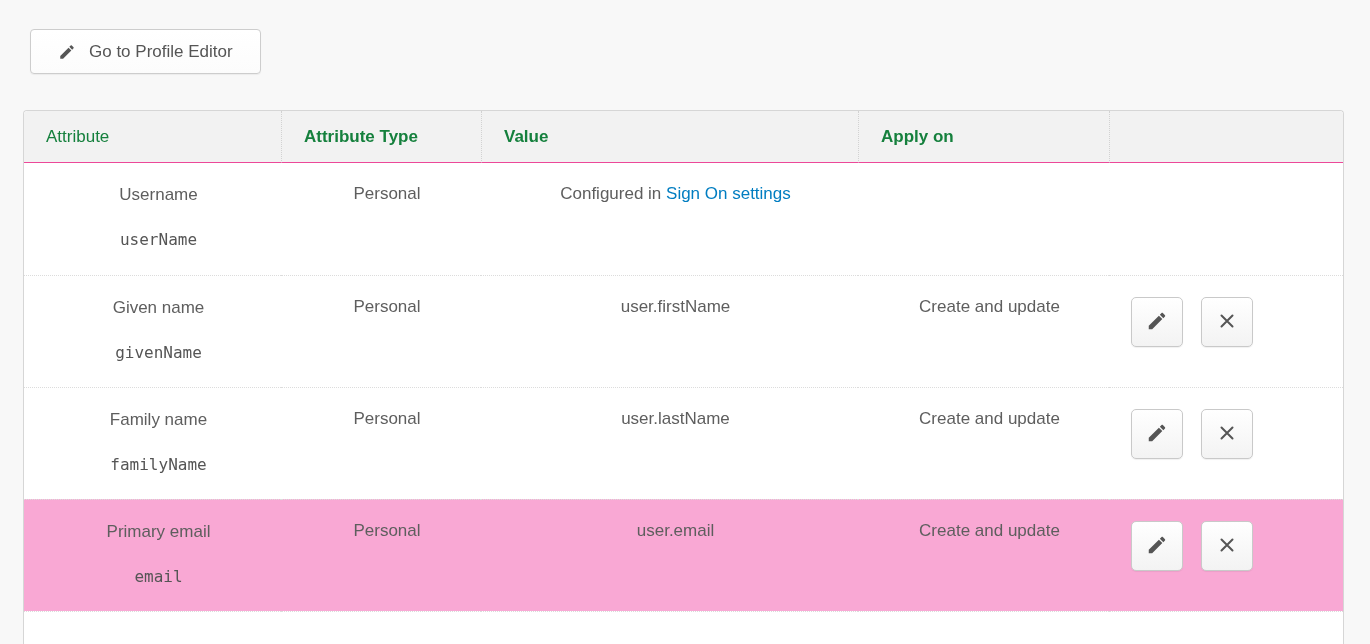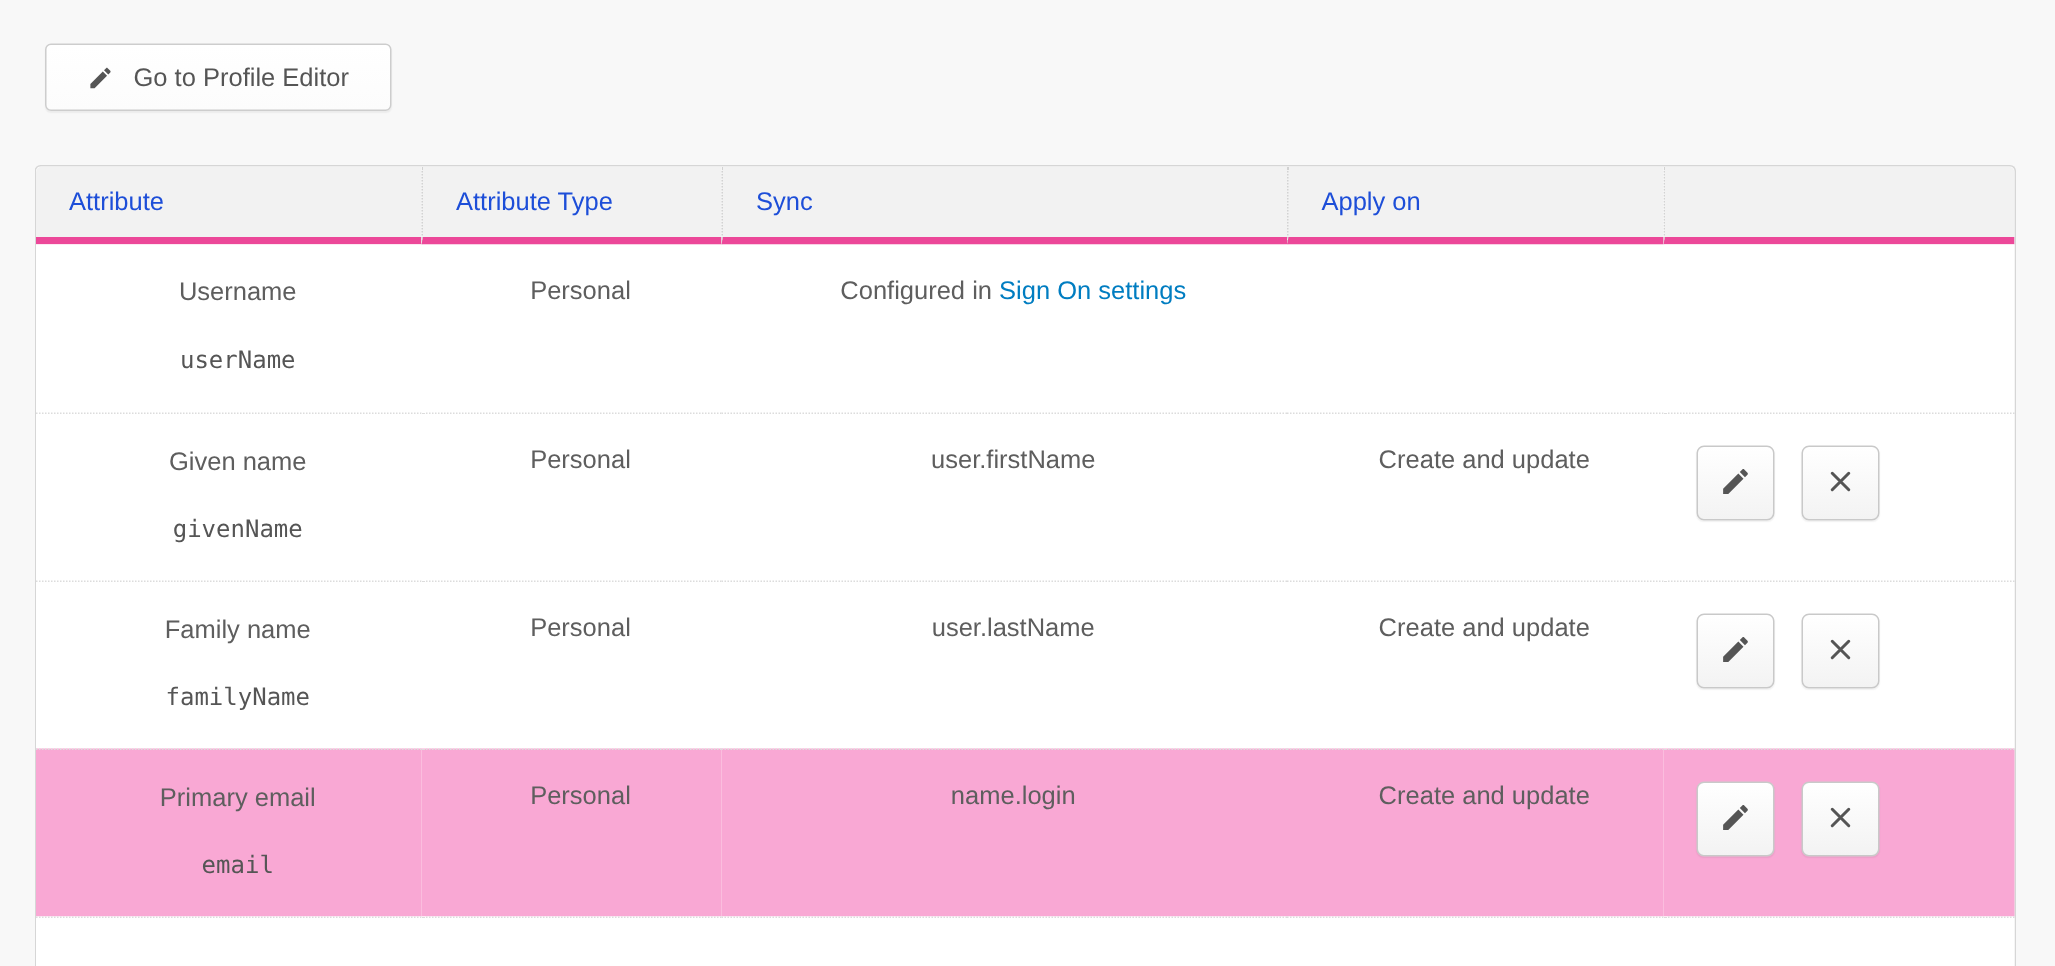--- a/index.html
+++ b/index.html
@@ -33,27 +33,27 @@
     background: #ffffff;
     border: 1px solid #d6d6d6;
     border-bottom: none;
     border-radius: 4px 4px 0 0;
   }
   table { width: 100%; border-collapse: separate; border-spacing: 0; table-layout: fixed; }
   thead th {
     height: 52px;
     background: #f2f2f2;
     text-align: left; font-weight: normal;
-    font-size: 17px; color: #1d4ed8;
+    font-size: 17px; color: #15803d;
     padding: 0 10px 0 22px;
-    border-bottom: 5px solid #ec4899;
+    border-bottom: 1px solid #ec4899;
   }
   thead th:first-child { border-top-left-radius: 4px; }
   thead th:last-child  { border-top-right-radius: 4px; }
-  thead th + th { border-left: 1px dotted #d2d2d2; }
+  thead th + th { border-left: 1px dotted #d2d2d2; font-weight: bold; }
   tbody td {
     vertical-align: top;
     height: 112px;
     padding: 21px 10px 0 22px;
     font-size: 17px; color: #5e5e5e;
     background: #ffffff;
     text-align: center;
   }
   tbody tr + tr td { border-top: 1px dotted #dcdcdc; }
   tbody tr.shaded td { background: #f9a8d4; }
@@ -97,21 +97,21 @@
       <col style="width:257px">
         <col style="width:200px">
         <col style="width:377px">
         <col style="width:251px">
         <col style="width:234px">
     </colgroup>
     <thead>
       <tr>
         <th>Attribute</th>
         <th>Attribute Type</th>
-        <th>Sync</th>
+        <th>Value</th>
         <th>Apply on</th>
         <th></th>
       </tr>
     </thead>
     <tbody>
 
       <tr>
         <td>
           <div class="attr-display">Username</div>
           <div class="attr-var">userName</div>
@@ -177,21 +177,21 @@
           </div>
         </td>
       </tr>
 
       <tr class="shaded">
         <td>
           <div class="attr-display">Primary email</div>
           <div class="attr-var">email</div>
         </td>
         <td>Personal</td>
-        <td>name.login</td>
+        <td>user.email</td>
         <td>Create and update</td>
         <td>
           <div class="actions">
             <button class="icon-btn">
               <span>
                 <svg width="22" height="22" viewBox="0 0 24 24" fill="#555">
                   <path d="M3 17.25V21h3.75L17.81 9.94l-3.75-3.75L3 17.25zM20.71 7.04c.39-.39.39-1.02 0-1.41l-2.34-2.34c-.39-.39-1.02-.39-1.41 0l-1.83 1.83 3.75 3.75 1.83-1.83z"></path>
                 </svg>
               </span>
             </button>

